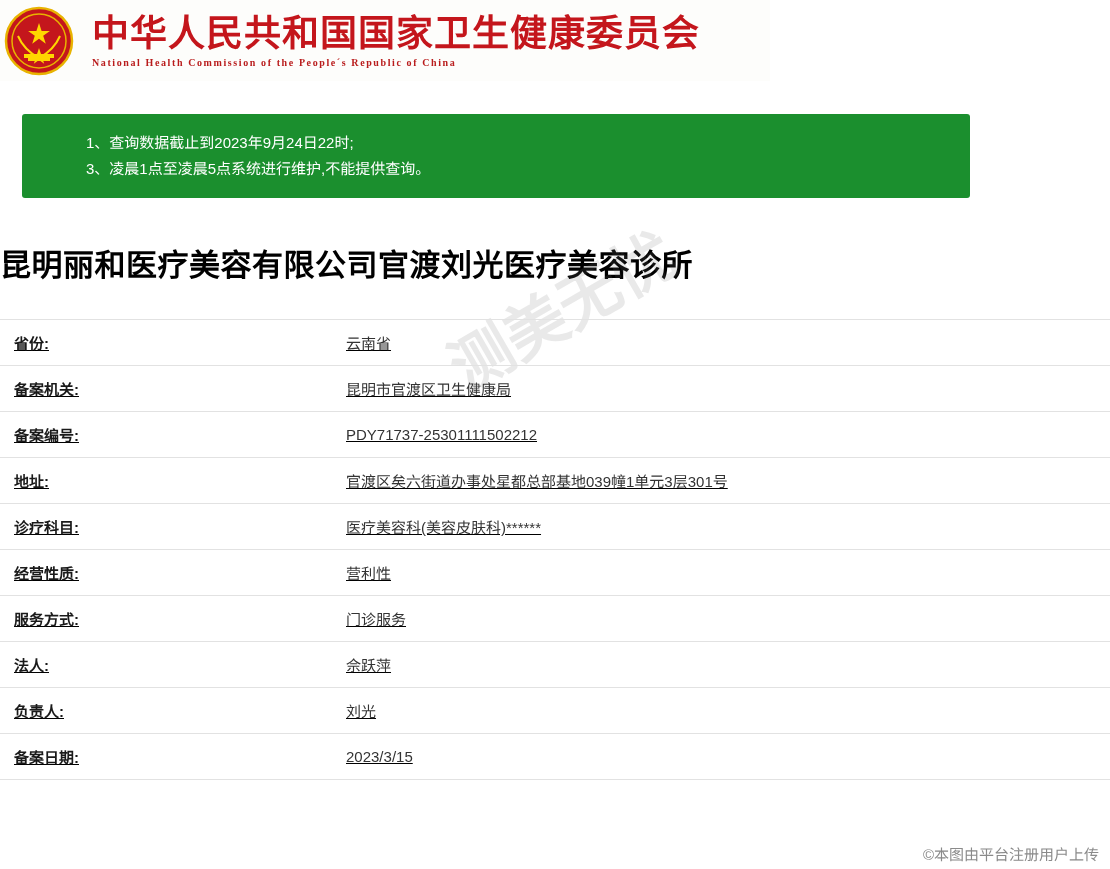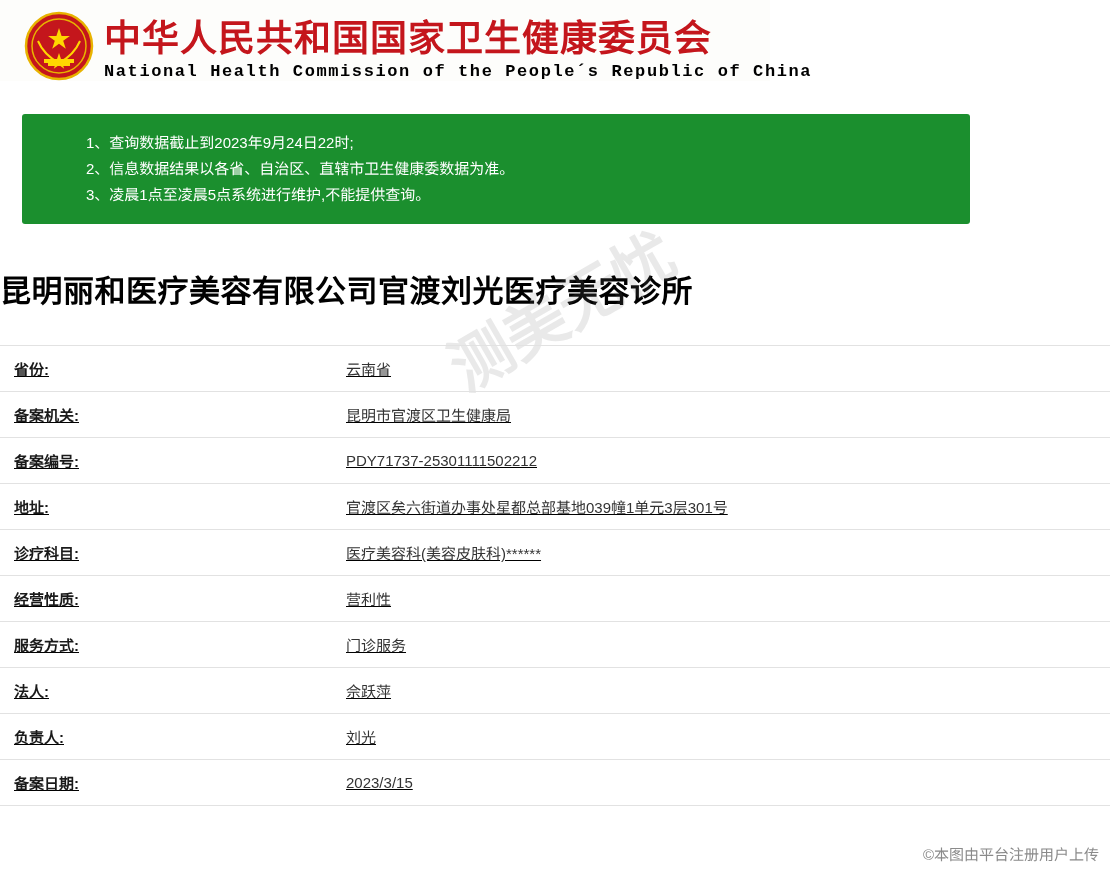--- a/index.html
+++ b/index.html
@@ -15,24 +15,25 @@
     position: relative;
     overflow: hidden;
   }
 
   
   .header {
     width: 770px;
     height: 82px;
     background: #fdfdfb;
     display: flex;
-    align-items: flex-end;
-    padding-left: 24px;
+    align-items: center;
+    padding-left: 4px;
     box-sizing: border-box;
     border-bottom: 1px solid #ffffff;
+    gap: 8px;
   }
   .emblem {
     width: 70px;
     height: 70px;
     flex: 0 0 70px;
     position: relative;
     margin-right: 10px;
   }
   .header-text {
     display: flex;
@@ -42,24 +43,24 @@
   .header-cn {
     font-family: "DejaVu Sans", "Liberation Sans", sans-serif;
     font-size: 37px;
     font-weight: bold;
     color: #c4161c;
     letter-spacing: 1px;
     line-height: 1.12;
     white-space: nowrap;
   }
   .header-en {
-    font-family: Liberation Mono, monospace;
-    font-size: 17px;
-    font-weight: bold;
-    color: #000000;
+    font-family: Liberation Serif, serif;
+    font-size: 10px;
+    font-weight: bold;
+    color: #b91c1c;
     letter-spacing: 1.6px;
     margin-top: 3px;
     white-space: nowrap;
   }
 
   .header-gap {
     height: 32px;
     background: #ffffff;
   }
 
@@ -171,21 +172,20 @@
   </div>
   <div class="header-text">
     <div class="header-cn">中华人民共和国国家卫生健康委员会</div>
     <div class="header-en">National Health Commission of the People´s Republic of China</div>
   </div>
 </div>
 <div class="header-gap"></div>
 
 <div class="notice">
   <div class="notice-line">1、查询数据截止到2023年9月24日22时;</div>
-  <div class="notice-line">2、信息数据结果以各省、自治区、直辖市卫生健康委数据为准。</div>
   <div class="notice-line">3、凌晨1点至凌晨5点系统进行维护,不能提供查询。</div>
 </div>
 
 <div class="title">昆明丽和医疗美容有限公司官渡刘光医疗美容诊所</div>
 
 <table class="info-table">
   <tbody>
     <tr>
       <td class="label">省份:</td>
       <td class="value">云南省</td>

